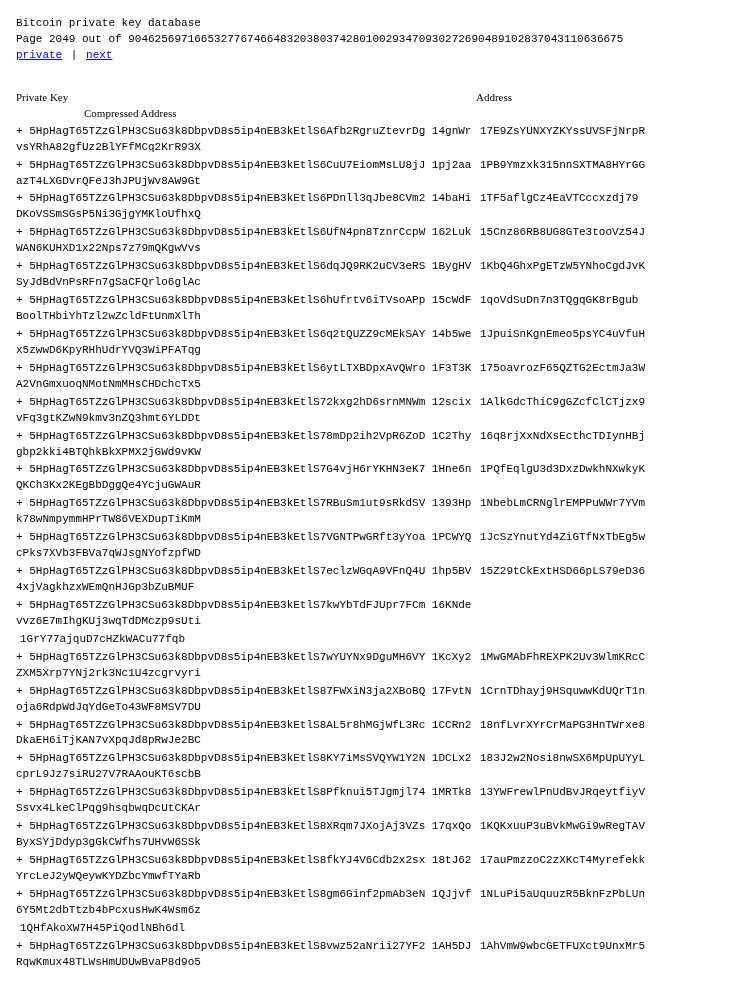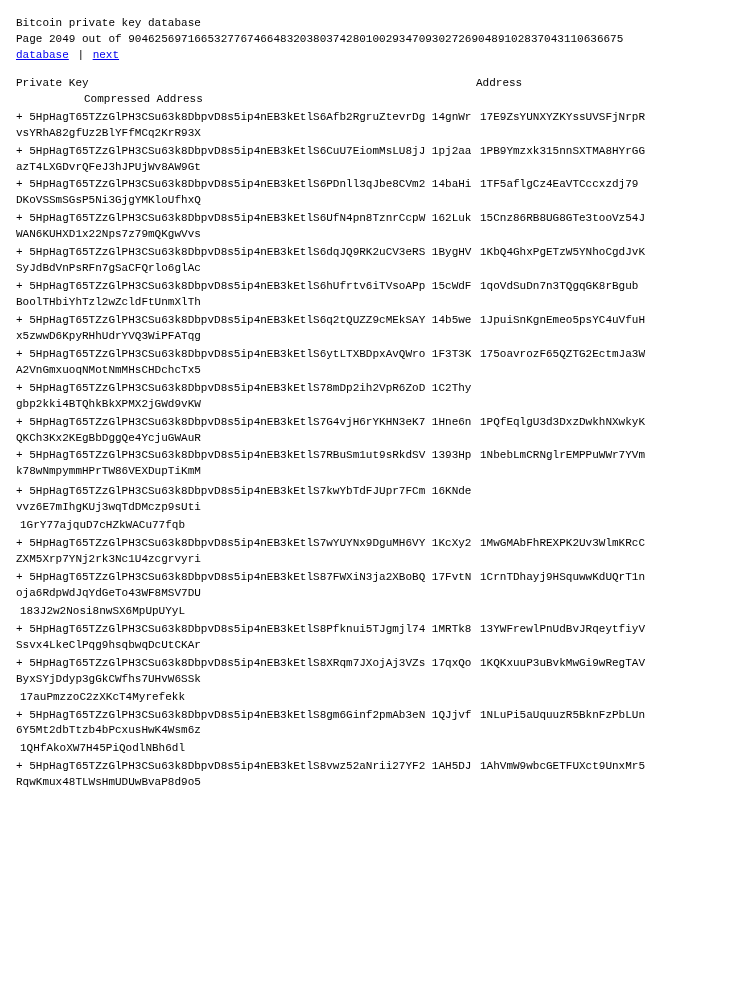--- a/index.html
+++ b/index.html
@@ -21,23 +21,24 @@
     .nav-links a {
       color: #0000ee;
       text-decoration: underline;
       cursor: pointer;
     }
     .nav-links span {
       margin: 0 2px;
     }
     .table-header {
       display: flex;
-      margin-top: 12px;
+      margin-top: 26px;
       margin-bottom: 2px;
       font-weight: normal;
+      font-family: Liberation Serif, serif;
     }
     .col-private-key {
       width: 460px;
       min-width: 460px;
     }
     .col-address {
       flex: 1;
     }
     .compressed-label {
       padding-left: 68px;
@@ -66,21 +67,21 @@
       margin-top: 36px;
     }
   </style>
 </head>
 <body>
 
 <div class="header-section">
   <div>Bitcoin private key database</div>
   <div>Page 2049 out of 904625697166532776746648320380374280100293470930272690489102837043110636675</div>
   <div class="nav-links">
-    <a>database</a>
+    <a>private</a>
     <span>|</span>
     <a>next</a>
   </div>
 </div>
 
 <div style="margin-top:10px;">
   <div class="table-header">
     <div class="col-private-key">
       <span>Private Key</span>
       <br>
@@ -116,58 +117,75 @@
       </div>
       <div class="entry-block">
         <div class="entry-left"><span class="pk-line">+ 5HpHagT65TZzGlPH3CSu63k8DbpvD8s5ip4nEB3kEtlS6q2tQUZZ9cMEkSAY 14b5wex5zwwD6KpyRHhUdrYVQ3WiPFATqg</span></div>
         <div class="entry-right"><span class="addr-line">1JpuiSnKgnEmeo5psYC4uVfuH</span></div>
       </div>
       <div class="entry-block">
         <div class="entry-left"><span class="pk-line">+ 5HpHagT65TZzGlPH3CSu63k8DbpvD8s5ip4nEB3kEtlS6ytLTXBDpxAvQWro 1F3T3KA2VnGmxuoqNMotNmMHsCHDchcTx5</span></div>
         <div class="entry-right"><span class="addr-line">175oavrozF65QZTG2EctmJa3W</span></div>
       </div>
       <div class="entry-block">
+        <div class="entry-left"><span class="pk-line">+ 5HpHagT65TZzGlPH3CSu63k8DbpvD8s5ip4nEB3kEtlS72kxg2hD6srnMNWm 12scixvFq3gtKZwN9kmv3nZQ3hmt6YLDDt</span></div>
+        <div class="entry-right"><span class="addr-line">1AlkGdcThiC9gGZcfClCTjzx9</span></div>
+      </div>
+      <div class="entry-block">
         <div class="entry-left"><span class="pk-line">+ 5HpHagT65TZzGlPH3CSu63k8DbpvD8s5ip4nEB3kEtlS78mDp2ih2VpR6ZoD 1C2Thygbp2kki4BTQhkBkXPMX2jGWd9vKW</span></div>
+        <div class="entry-right"><span class="addr-line">16q8rjXxNdXsEcthcTDIynHBj</span></div>
       </div>
       <div class="entry-block">
         <div class="entry-left"><span class="pk-line">+ 5HpHagT65TZzGlPH3CSu63k8DbpvD8s5ip4nEB3kEtlS7G4vjH6rYKHN3eK7 1Hne6nQKCh3Kx2KEgBbDggQe4YcjuGWAuR</span></div>
         <div class="entry-right"><span class="addr-line">1PQfEqlgU3d3DxzDwkhNXwkyK</span></div>
       </div>
       <div class="entry-block">
         <div class="entry-left"><span class="pk-line">+ 5HpHagT65TZzGlPH3CSu63k8DbpvD8s5ip4nEB3kEtlS7RBuSm1ut9sRkdSV 1393Hpk78wNmpymmHPrTW86VEXDupTiKmM</span></div>
         <div class="entry-right"><span class="addr-line">1NbebLmCRNglrEMPPuWWr7YVm</span></div>
       </div>
       <div class="entry-block">
+        <div class="entry-left"><span class="pk-line">+ 5HpHagT65TZzGlPH3CSu63k8DbpvD8s5ip4nEB3kEtlS7VGNTPwGRft3yYoa 1PCWYQcPks7XVb3FBVa7qWJsgNYofzpfWD</span></div>
+        <div class="entry-right"><span class="addr-line">1JcSzYnutYd4ZiGTfNxTbEg5w</span></div>
+      </div>
+      <div class="entry-block">
+        <div class="entry-left"><span class="pk-line">+ 5HpHagT65TZzGlPH3CSu63k8DbpvD8s5ip4nEB3kEtlS7eclzWGqA9VFnQ4U 1hp5BV4xjVagkhzxWEmQnHJGp3bZuBMUF</span></div>
+        <div class="entry-right"><span class="addr-line">15Z29tCkExtHSD66pLS79eD36</span></div>
       </div>
       <div class="entry-block">
         <div class="entry-left"><span class="pk-line">+ 5HpHagT65TZzGlPH3CSu63k8DbpvD8s5ip4nEB3kEtlS7kwYbTdFJUpr7FCm 16KNdevvz6E7mIhgKUj3wqTdDMczp9sUti</span></div>
       </div>
       <div class="entry-block">
         <div class="entry-right"><span class="addr-line">1GrY77ajquD7cHZkWACu77fqb</span></div>
       </div>
       <div class="entry-block">
         <div class="entry-left"><span class="pk-line">+ 5HpHagT65TZzGlPH3CSu63k8DbpvD8s5ip4nEB3kEtlS7wYUYNx9DguMH6VY 1KcXy2ZXM5Xrp7YNj2rk3Nc1U4zcgrvyri</span></div>
         <div class="entry-right"><span class="addr-line">1MwGMAbFhREXPK2Uv3WlmKRcC</span></div>
       </div>
       <div class="entry-block">
         <div class="entry-left"><span class="pk-line">+ 5HpHagT65TZzGlPH3CSu63k8DbpvD8s5ip4nEB3kEtlS87FWXiN3ja2XBoBQ 17FvtNoja6RdpWdJqYdGeTo43WF8MSV7DU</span></div>
         <div class="entry-right"><span class="addr-line">1CrnTDhayj9HSquwwKdUQrT1n</span></div>
       </div>
       <div class="entry-block">
+        <div class="entry-left"><span class="pk-line">+ 5HpHagT65TZzGlPH3CSu63k8DbpvD8s5ip4nEB3kEtlS8AL5r8hMGjWfL3Rc 1CCRn2DkaEH6iTjKAN7vXpqJd8pRwJe2BC</span></div>
+        <div class="entry-right"><span class="addr-line">18nfLvrXYrCrMaPG3HnTWrxe8</span></div>
+      </div>
+      <div class="entry-block">
+        <div class="entry-left"><span class="pk-line">+ 5HpHagT65TZzGlPH3CSu63k8DbpvD8s5ip4nEB3kEtlS8KY7iMsSVQYW1Y2N 1DCLx2cprL9Jz7siRU27V7RAAouKT6scbB</span></div>
         <div class="entry-right"><span class="addr-line">183J2w2Nosi8nwSX6MpUpUYyL</span></div>
       </div>
       <div class="entry-block">
         <div class="entry-left"><span class="pk-line">+ 5HpHagT65TZzGlPH3CSu63k8DbpvD8s5ip4nEB3kEtlS8Pfknui5TJgmjl74 1MRTk8Ssvx4LkeClPqg9hsqbwqDcUtCKAr</span></div>
         <div class="entry-right"><span class="addr-line">13YWFrewlPnUdBvJRqeytfiyV</span></div>
       </div>
       <div class="entry-block">
         <div class="entry-left"><span class="pk-line">+ 5HpHagT65TZzGlPH3CSu63k8DbpvD8s5ip4nEB3kEtlS8XRqm7JXojAj3VZs 17qxQoByxSYjDdyp3gGkCWfhs7UHvW6SSk</span></div>
         <div class="entry-right"><span class="addr-line">1KQKxuuP3uBvkMwGi9wRegTAV</span></div>
       </div>
       <div class="entry-block">
+        <div class="entry-left"><span class="pk-line">+ 5HpHagT65TZzGlPH3CSu63k8DbpvD8s5ip4nEB3kEtlS8fkYJ4V6Cdb2x2sx 18tJ62YrcLeJ2yWQeywKYDZbcYmwfTYaRb</span></div>
         <div class="entry-right"><span class="addr-line">17auPmzzoC2zXKcT4Myrefekk</span></div>
       </div>
       <div class="entry-block">
         <div class="entry-left"><span class="pk-line">+ 5HpHagT65TZzGlPH3CSu63k8DbpvD8s5ip4nEB3kEtlS8gm6Ginf2pmAb3eN 1QJjvf6Y5Mt2dbTtzb4bPcxusHwK4Wsm6z</span></div>
         <div class="entry-right"><span class="addr-line">1NLuPi5aUquuzR5BknFzPbLUn</span></div>
       </div>
       <div class="entry-block">
         <div class="entry-right"><span class="addr-line">1QHfAkoXW7H45PiQodlNBh6dl</span></div>
       </div>
       <div class="entry-block">

